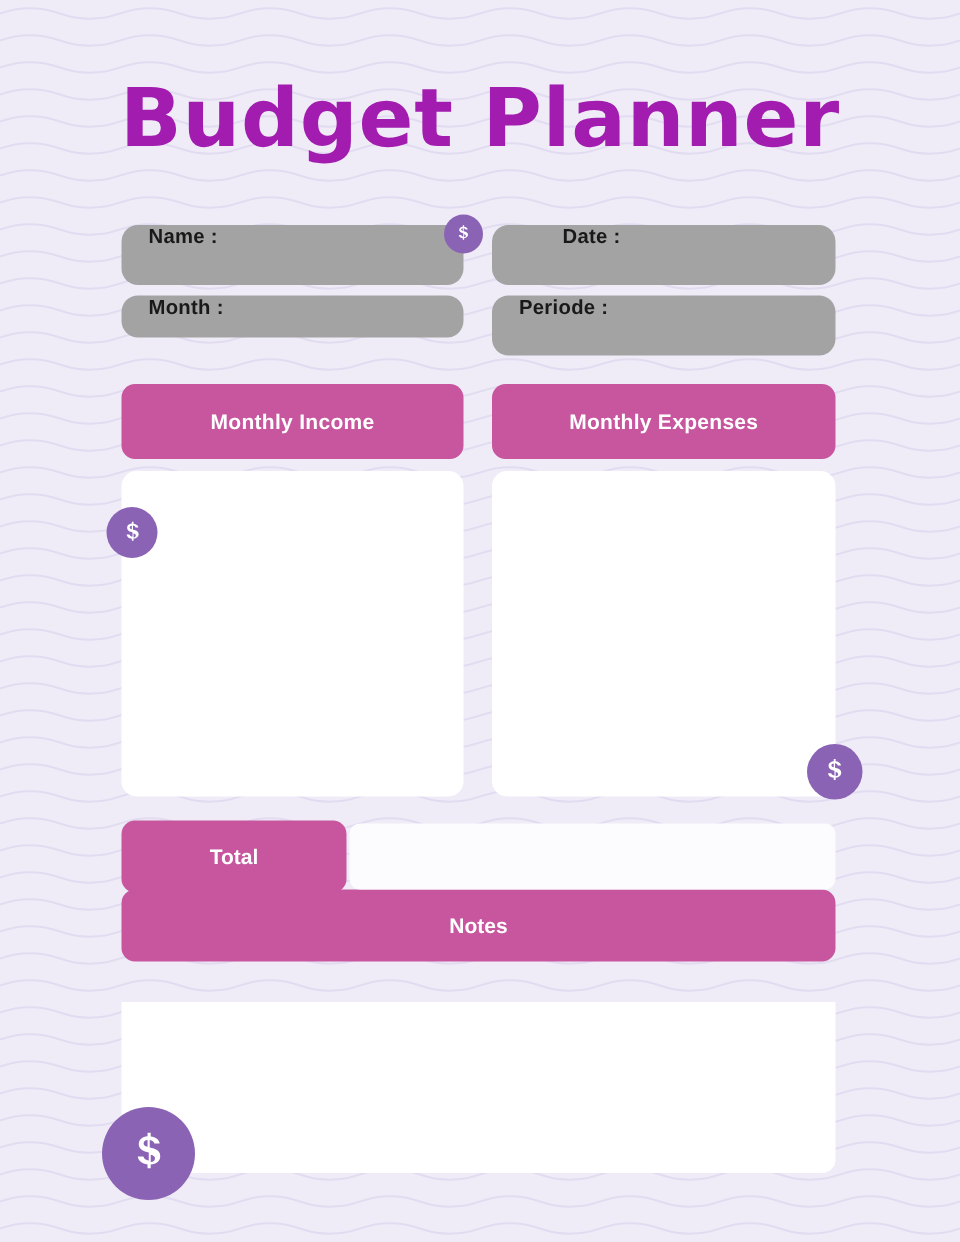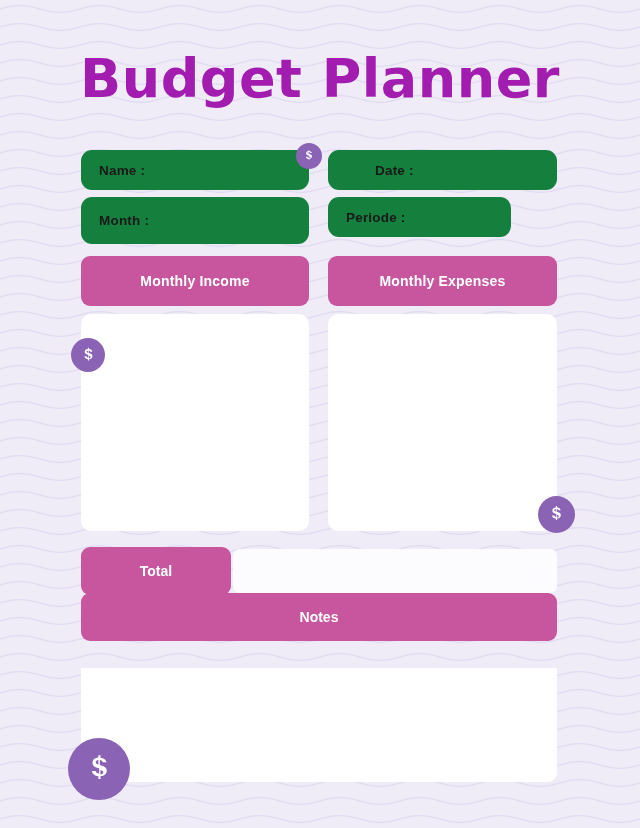--- a/index.html
+++ b/index.html
@@ -48,38 +48,38 @@
     font-size: 54px;
     line-height: 62px;
     font-weight: bold;
     letter-spacing: 0.5px;
     color: #a21caf;
     font-family: "DejaVu Sans", sans-serif;
   }
 
   .field {
     position: absolute;
-    background: #15803d;
+    background: #a3a3a3;
     border-radius: 11px;
     display: flex;
-    align-items: center;
+    align-items: flex-start;
     box-sizing: border-box;
     padding-left: 18px;
   }
   .field-label {
     font-size: 13.5px;
     font-weight: bold;
     color: #191919;
     letter-spacing: 0.2px;
   }
 
   .f-name   { left: 81px;  top: 150px; width: 228px; height: 40px; }
   .f-date   { left: 328px; top: 150px; width: 229px; height: 40px; padding-left: 47px; }
-  .f-month  { left: 81px;  top: 197px; width: 228px; height: 47px; }
-  .f-period { left: 328px; top: 197px; width: 183px; height: 40px; }
+  .f-month  { left: 81px;  top: 197px; width: 228px; height: 28px; }
+  .f-period { left: 328px; top: 197px; width: 229px; height: 40px; }
 
   .hdr-bar {
     position: absolute;
     background: #C7569E;
     border-radius: 9px;
     display: flex;
     align-items: center;
     justify-content: center;
     color: #FFFFFF;
     font-size: 14px;

